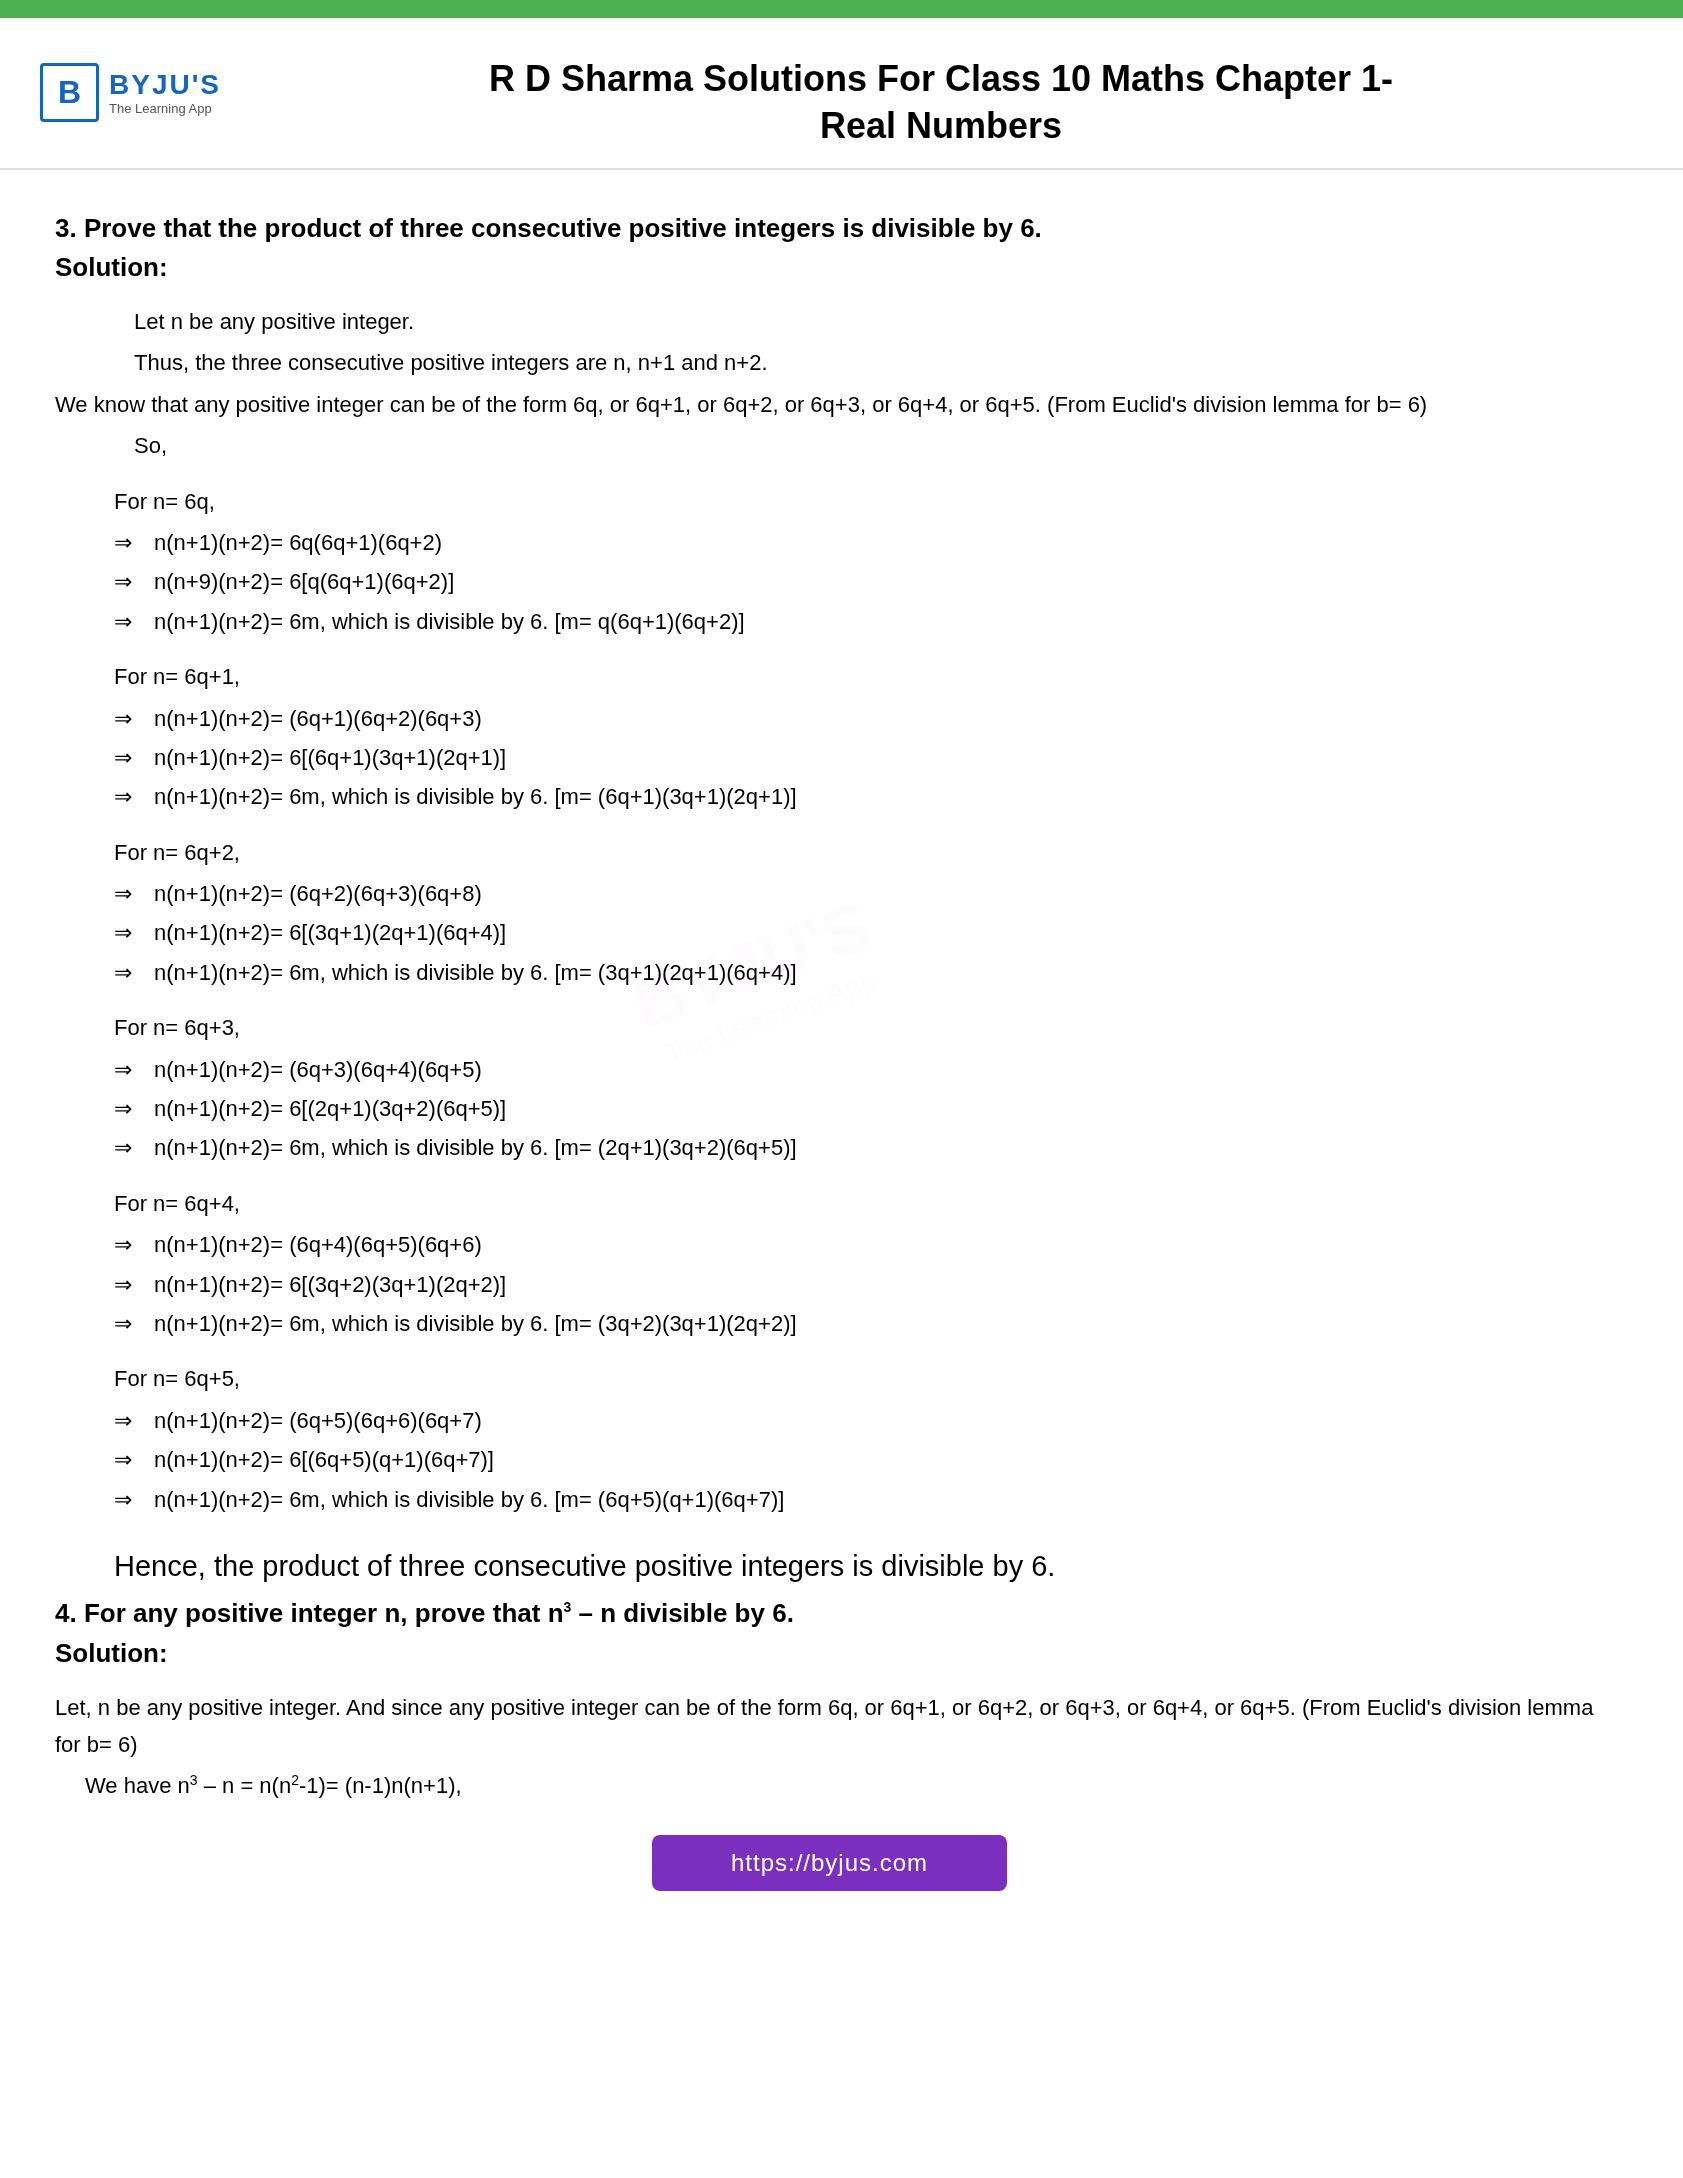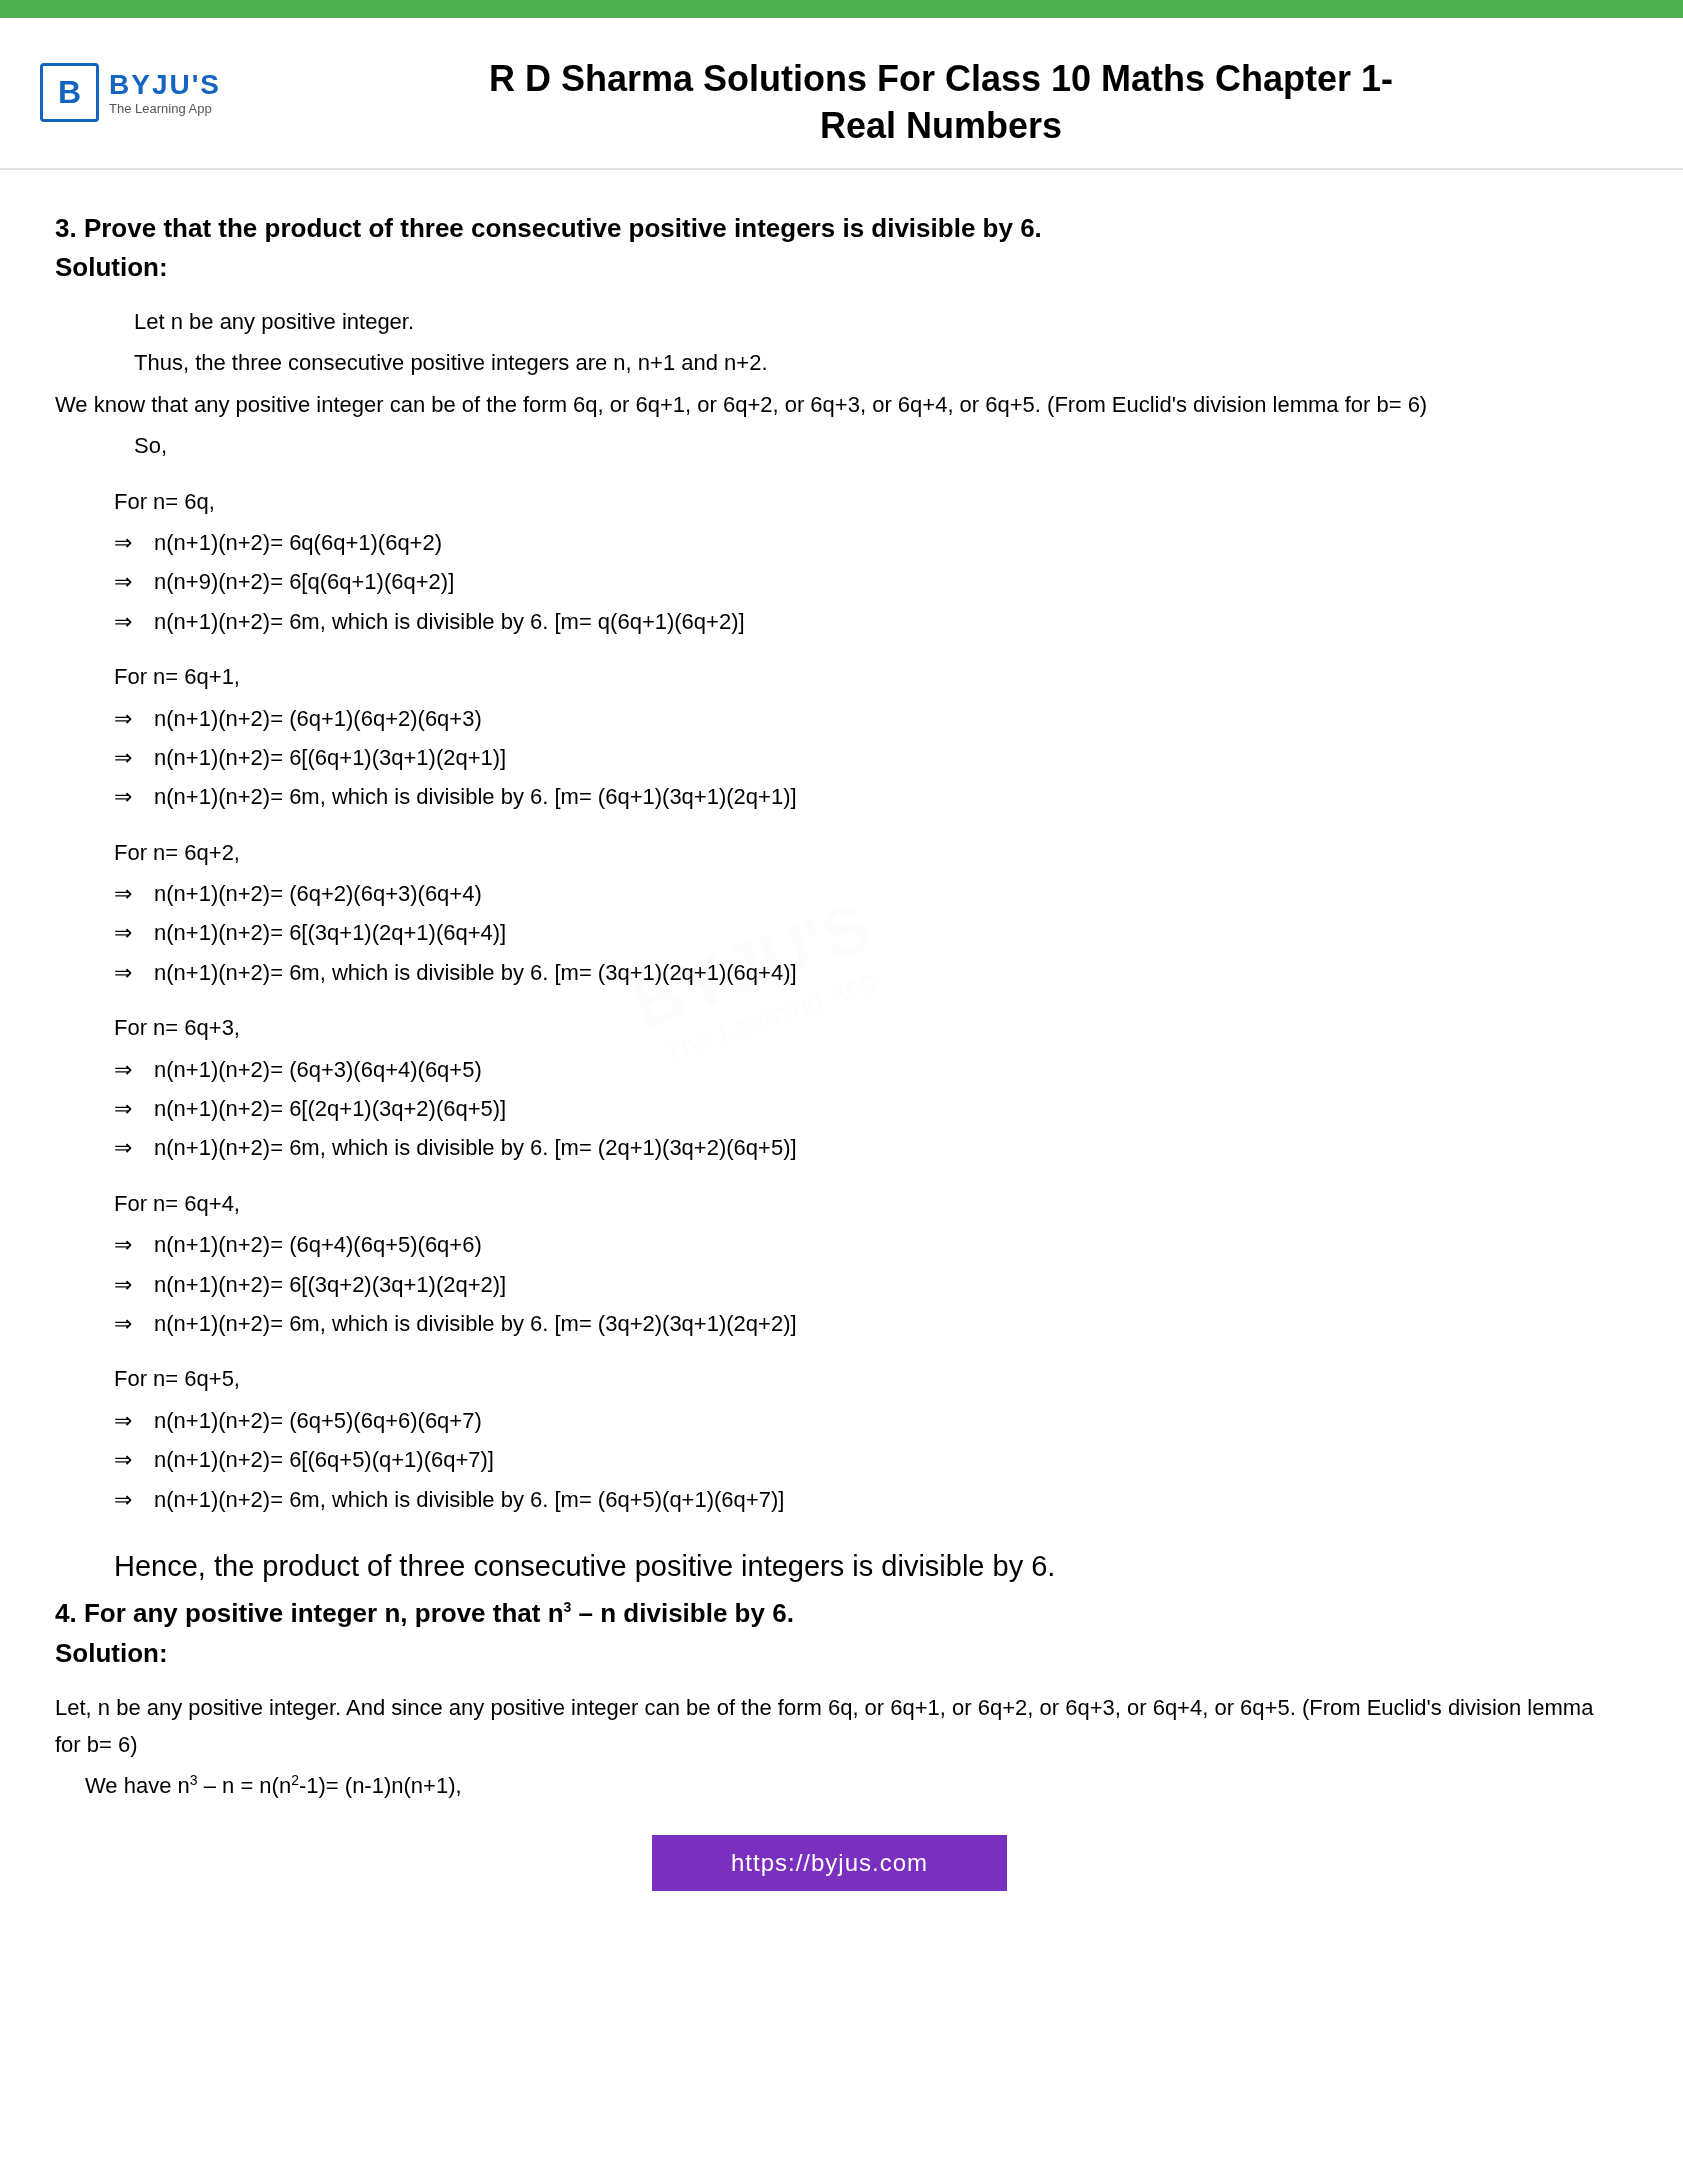--- a/index.html
+++ b/index.html
@@ -195,21 +195,21 @@
       margin-top: 30px;
       margin-bottom: 20px;
     }
 
     .footer-url {
       background: #7b2fbe;
       color: #fff;
       font-size: 24px;
       font-family: Arial, sans-serif;
       padding: 14px 79px;
-      border-radius: 0;
+      border-radius: 8px;
       letter-spacing: 1px;
     }
 
     sup {
       font-size: 14px;
       vertical-align: super;
     }
 
     .content-wrapper {
       position: relative;
@@ -289,21 +289,21 @@
           <div class="step-row">
             <span class="arrow">⇒</span>
             <span class="step-content">n(n+1)(n+2)= 6m, which is divisible by 6.  [m= (6q+1)(3q+1)(2q+1)]</span>
           </div>
         </div>
 
         <div class="case-block">
           <p class="case-title">For n= 6q+2,</p>
           <div class="step-row">
             <span class="arrow">⇒</span>
-            <span class="step-content">n(n+1)(n+2)= (6q+2)(6q+3)(6q+4)</span>
+            <span class="step-content">n(n+1)(n+2)= (6q+2)(6q+3)(6q+8)</span>
           </div>
           <div class="step-row">
             <span class="arrow">⇒</span>
             <span class="step-content">n(n+1)(n+2)= 6[(3q+1)(2q+1)(6q+4)]</span>
           </div>
           <div class="step-row">
             <span class="arrow">⇒</span>
             <span class="step-content">n(n+1)(n+2)= 6m, which is divisible by 6.  [m= (3q+1)(2q+1)(6q+4)]</span>
           </div>
         </div>

